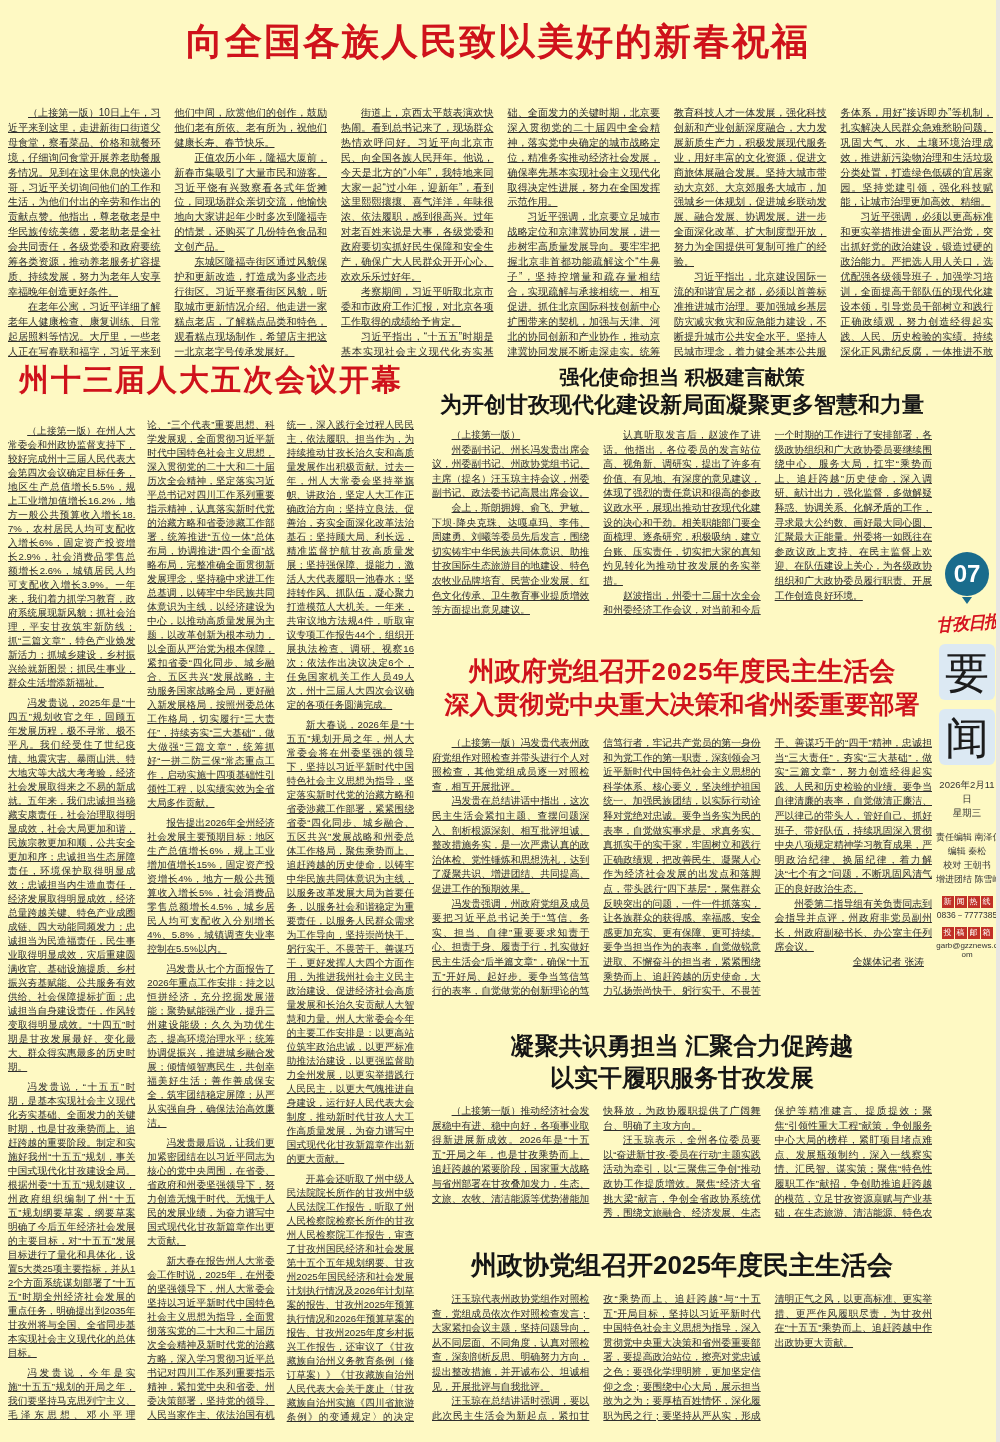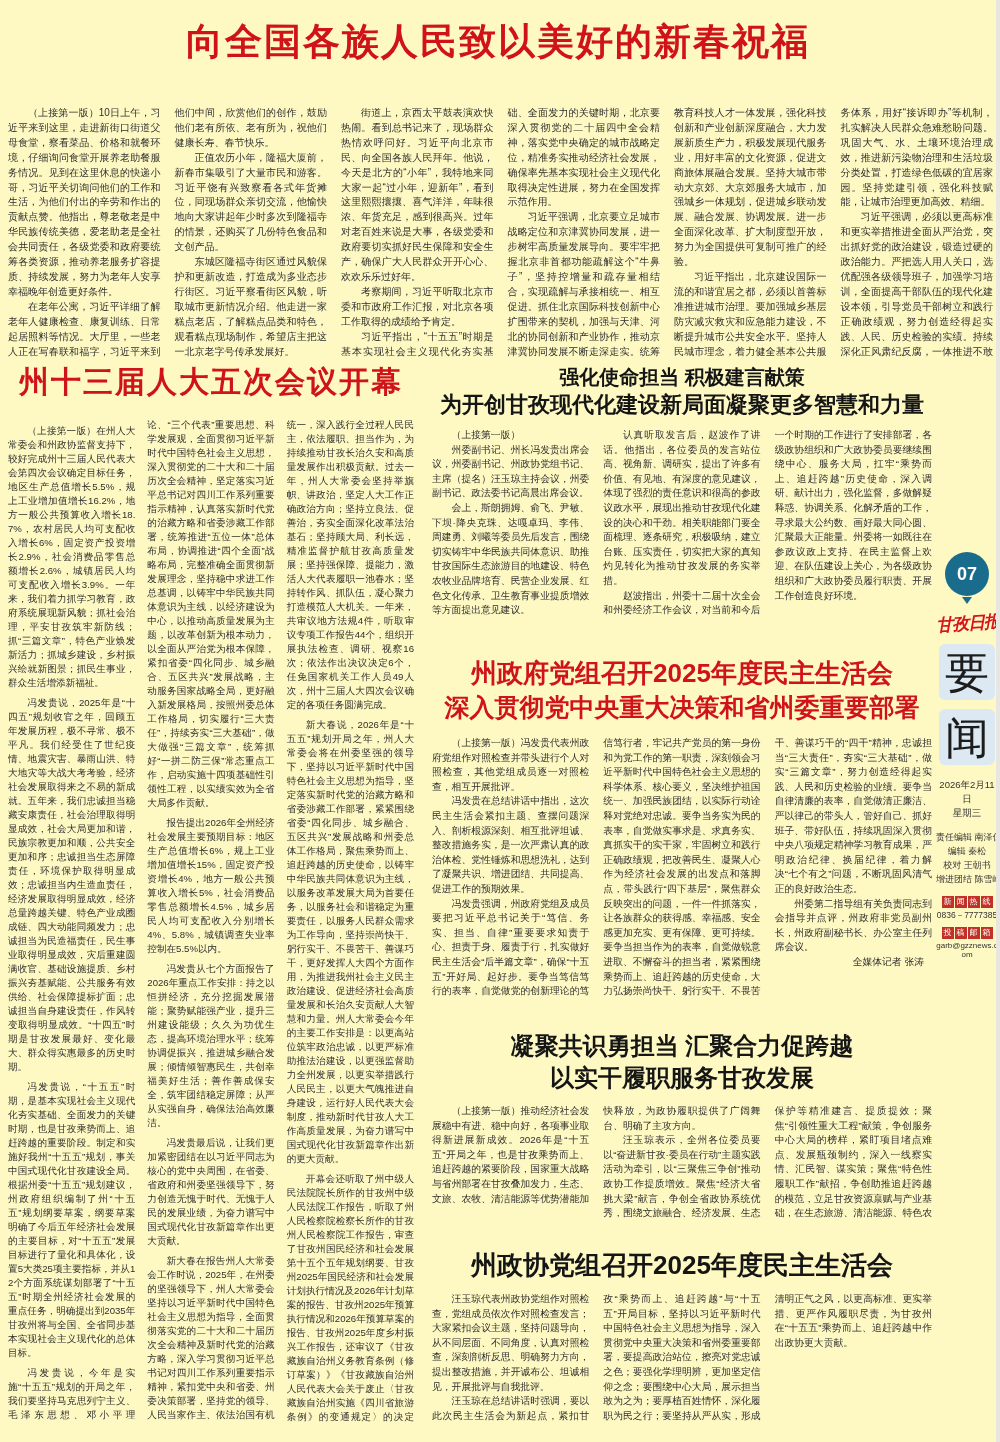--- a/index.html
+++ b/index.html
@@ -5,26 +5,26 @@
   html,body{margin:0;padding:0;background:#e8e6e2;}
   .page{position:relative;width:996px;height:1442px;background:#fef9c3;overflow:hidden;
         font-family:"Liberation Sans",sans-serif;color:#2e2e2e;}
 
   
   .top-headline{position:absolute;top:20px;left:0;width:100%;text-align:center;
                 color:#cf121b;font-weight:bold;}
   .top-headline .l1{font-size:37px;line-height:44px;letter-spacing:2px;}
   .top-headline .l2{font-size:37px;line-height:45px;letter-spacing:1px;}
 
-  .hl-red{color:#cf121b;font-weight:bold;text-align:center;}
+  .hl-red{color:#cf121b;font-weight:bold;text-align:center;font-family:Liberation Mono, monospace;}
   .hl-black{color:#151515;font-weight:bold;text-align:center;}
 
   
   .cols{column-fill:auto;overflow:hidden;}
-  .cols p{margin:0;text-indent:2em;text-align:justify;word-break:break-all;color:#2e2e2e;}
+  .cols p{margin:0;text-indent:2em;text-align:justify;word-break:break-all;color:#2e2e2e;text-decoration:underline;}
   .cols p.byline{text-align:right;text-indent:0;padding-right:8px;}
 
   .top-body{position:absolute;top:106px;left:8px;width:985px;height:254px;
             column-count:6;column-gap:14px;}
   .top-body p{font-size:10px;line-height:14.9px;}
 
   .renda{position:absolute;left:8px;top:362px;width:406px;}
   .renda-headline{font-size:30px;line-height:40px;letter-spacing:2px;}
   .renda-body{margin-top:16px;height:1014px;column-count:3;column-gap:12px;}
   .renda-body p{font-size:9.6px;line-height:14px;margin-top:6px;}
@@ -46,21 +46,21 @@
   .nj-headline .l1{font-size:24px;line-height:32px;}
   .nj-headline .l2{font-size:24px;line-height:32px;}
   .nj-body{margin-top:10px;height:128px;}
 
   .zx-headline{margin-top:16px;font-size:26px;line-height:34px;}
   .zx-body{margin-top:10px;height:140px;}
 
   
   .sidebar{position:absolute;left:936px;top:552px;width:62px;text-align:center;}
   .page-circle{width:44px;height:44px;border-radius:50%;background:#1a6c8c;color:#ffffff;
-               font-size:18px;font-weight:bold;line-height:44px;margin:0 auto;}
+               font-size:24px;font-weight:bold;line-height:44px;margin:0 auto;}
   .circle-tip{width:0;height:0;border-left:5px solid transparent;border-right:5px solid transparent;
               border-top:7px solid #1a6c8c;margin:1px auto 0;}
   .masthead{color:#d6131f;font-size:17px;font-weight:bold;font-style:italic;
             transform:rotate(-4deg);white-space:nowrap;margin-top:8px;letter-spacing:-1px;}
   .section-box{width:56px;height:56px;background:#dce9f3;border-radius:6px;margin:9px auto 0;
                font-family:"DejaVu Serif",serif;font-size:44px;line-height:58px;color:#1c1c1c;}
   .pub-date{margin-top:13px;font-size:9.5px;color:#333;line-height:14px;}
   .editors{margin-top:10px;font-size:9px;line-height:14px;color:#333;}
   .editors div{white-space:nowrap;}
   .contact{margin-top:10px;}
@@ -77,21 +77,21 @@
 
   <div class="top-headline">
     <div class="l1">向全国各族人民致以美好的新春祝福</div>
   </div>
 
   <div class="top-body cols">
       <p>（上接第一版）10日上午，习近平来到这里，走进新街口街道父母食堂，察看菜品、价格和就餐环境，仔细询问食堂开展养老助餐服务情况。见到在这里休息的快递小哥，习近平关切询问他们的工作和生活，为他们付出的辛劳和作出的贡献点赞。他指出，尊老敬老是中华民族传统美德，爱老助老是全社会共同责任，各级党委和政府要统筹各类资源，推动养老服务扩容提质、持续发展，努力为老年人安享幸福晚年创造更好条件。</p>
       <p>在老年公寓，习近平详细了解老年人健康检查、康复训练、日常起居照料等情况。大厅里，一些老人正在写春联和福字，习近平来到他们中间，欣赏他们的创作，鼓励他们老有所依、老有所为，祝他们健康长寿、春节快乐。</p>
       <p>正值农历小年，隆福大厦前，新春市集吸引了大量市民和游客。习近平饶有兴致察看各式年货摊位，同现场群众亲切交流，他愉快地向大家讲起年少时多次到隆福寺的情景，还购买了几份特色食品和文创产品。</p>
       <p>东城区隆福寺街区通过风貌保护和更新改造，打造成为多业态步行街区。习近平察看街区风貌，听取城市更新情况介绍。他走进一家糕点老店，了解糕点品类和特色，观看糕点现场制作，希望店主把这一北京老字号传承发展好。</p>
-      <p>街道上，京西太平鼓表演欢快热闹。看到总书记来了，现场群众热情欢呼问好。习近平向北京市民、向全国各族人民拜年。他说，今天是北方的“小年”，我特地来同大家一起“过小年，迎新年”，看到这里熙熙攘攘、喜气洋洋，年味很浓、年货充足，感到很高兴。过年对老百姓来说是大事，各级党委和政府要切实抓好民生保障和安全生产，确保广大人民群众开开心心、欢欢乐乐过好年。</p>
+      <p>街道上，京西太平鼓表演欢快热闹。看到总书记来了，现场群众热情欢呼问好。习近平向北京市民、向全国各族人民拜年。他说，今天是北方的“小年”，我特地来同大家一起“过小年，迎新年”，看到这里熙熙攘攘、喜气洋洋，年味很浓、依法履职，感到很高兴。过年对老百姓来说是大事，各级党委和政府要切实抓好民生保障和安全生产，确保广大人民群众开开心心、欢欢乐乐过好年。</p>
       <p>考察期间，习近平听取北京市委和市政府工作汇报，对北京各项工作取得的成绩给予肯定。</p>
       <p>习近平指出，“十五五”时期是基本实现社会主义现代化夯实基础、全面发力的关键时期，北京要深入贯彻党的二十届四中全会精神，落实党中央确定的城市战略定位，精准务实推动经济社会发展，确保率先基本实现社会主义现代化取得决定性进展，努力在全国发挥示范作用。</p>
       <p>习近平强调，北京要立足城市战略定位和京津冀协同发展，进一步树牢高质量发展导向。要牢牢把握北京非首都功能疏解这个“牛鼻子”，坚持控增量和疏存量相结合，实现疏解与承接相统一、相互促进。抓住北京国际科技创新中心扩围带来的契机，加强与天津、河北的协同创新和产业协作，推动京津冀协同发展不断走深走实。统筹教育科技人才一体发展，强化科技创新和产业创新深度融合，大力发展新质生产力，积极发展现代服务业，用好丰富的文化资源，促进文商旅体展融合发展。坚持大城市带动大京郊、大京郊服务大城市，加强城乡一体规划，促进城乡联动发展、融合发展、协调发展。进一步全面深化改革、扩大制度型开放，努力为全国提供可复制可推广的经验。</p>
       <p>习近平指出，北京建设国际一流的和谐宜居之都，必须以首善标准推进城市治理。要加强城乡基层防灾减灾救灾和应急能力建设，不断提升城市公共安全水平。坚持人民城市理念，着力健全基本公共服务体系，用好“接诉即办”等机制，扎实解决人民群众急难愁盼问题。巩固大气、水、土壤环境治理成效，推进新污染物治理和生活垃圾分类处置，打造绿色低碳的宜居家园。坚持党建引领，强化科技赋能，让城市治理更加高效、精细。</p>
       <p>习近平强调，必须以更高标准和更实举措推进全面从严治党，突出抓好党的政治建设，锻造过硬的政治能力。严把选人用人关口，选优配强各级领导班子，加强学习培训，全面提高干部队伍的现代化建设本领，引导党员干部树立和践行正确政绩观，努力创造经得起实践、人民、历史检验的实绩。持续深化正风肃纪反腐，一体推进不敢腐、不能腐、不想腐，着力铲除腐败滋生的土壤和条件，努力营造风清气正的政治生态。</p>
     </div>
 
   <div class="renda">
     <div class="hl-red renda-headline">州十三届人大五次会议开幕</div>
     <div class="renda-body cols">

